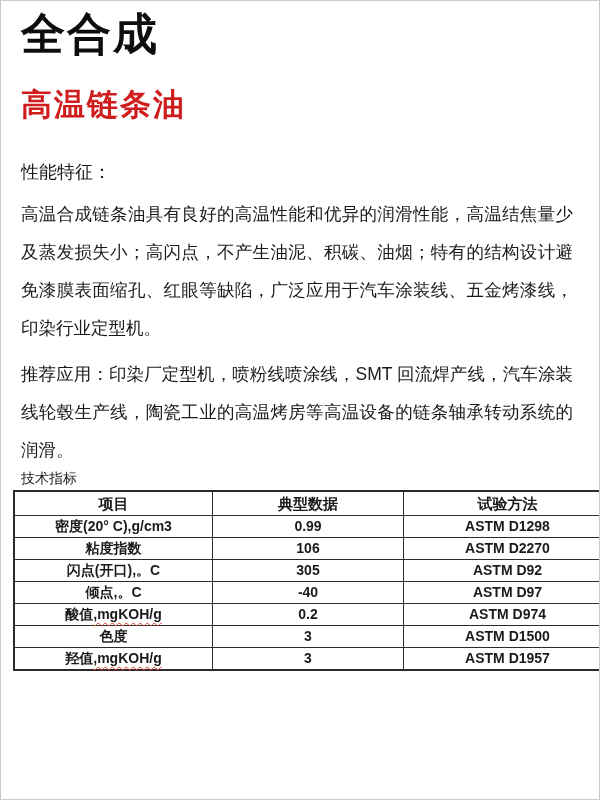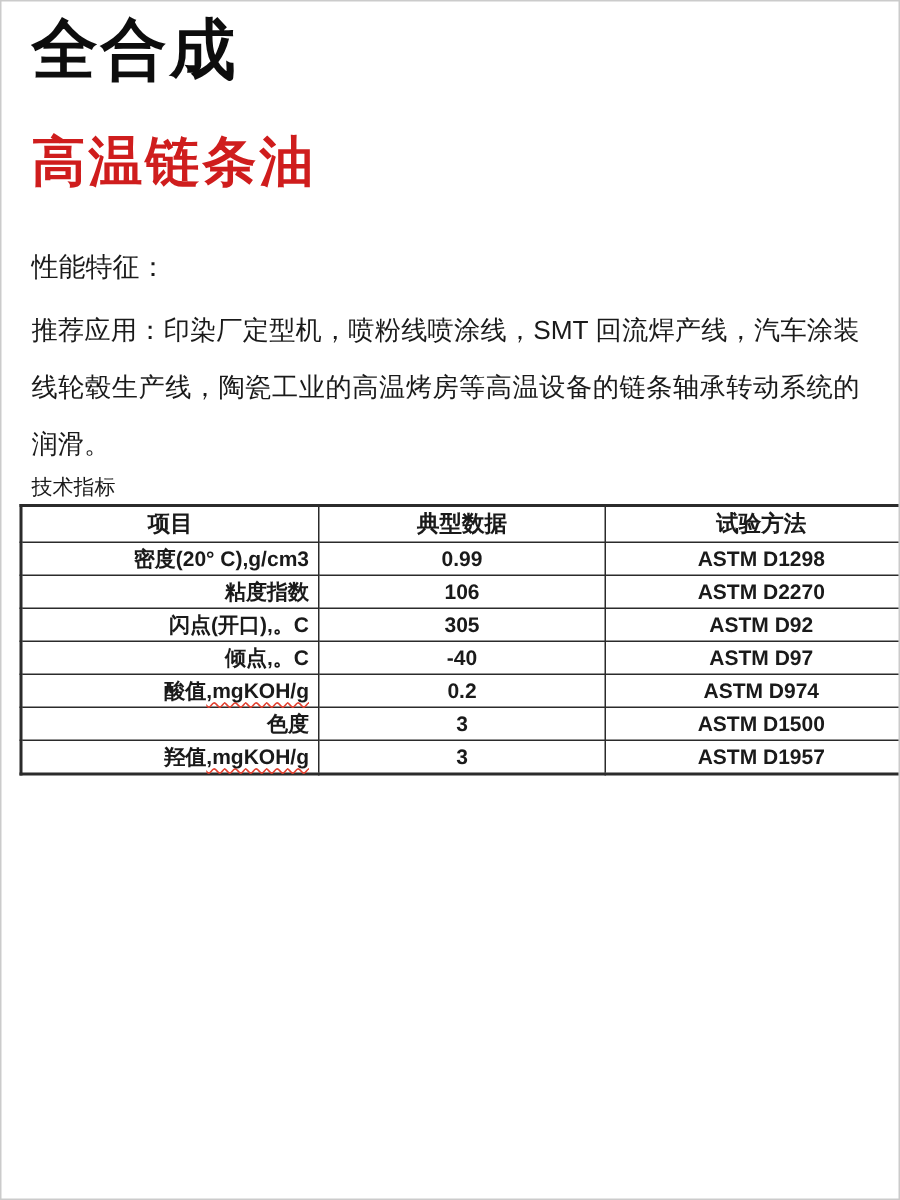--- a/index.html
+++ b/index.html
@@ -18,21 +18,21 @@
   }
   .title-black {
     font-size: 44px;
     font-weight: 800;
     letter-spacing: 2px;
     color: #0d0d0d;
     line-height: 1.12;
     margin-top: 4px;
   }
   .title-red {
-    font-size: 36px;
+    font-size: 31px;
     font-weight: 800;
     letter-spacing: 2px;
     color: var(--accent_red, #cf1d1d);
     line-height: 1.12;
     margin-top: 30px;
   }
   .section-heading {
     font-size: 18px;
     margin-top: 34px;
     line-height: 30px;
@@ -62,41 +62,42 @@
     padding: 1px 6px;
     line-height: 19px;
     vertical-align: middle;
   }
   .tech-table th {
     font-size: 15px;
     text-align: center;
     font-weight: 700;
     padding: 2px 6px;
   }
-  .c1 { text-align: right;  width: 185px; }
+  .c1 { text-align: center;  width: 185px; }
   .c2 { text-align: center; width: 178px; }
   .c3 { text-align: center; }
   .cell-line { min-height: 21px; line-height: 21px; }
   .sq {
     text-decoration: underline wavy var(--spellcheck_red, #e2402f);
     text-decoration-thickness: 1px;
     text-underline-offset: 3px;
     text-decoration-skip-ink: none;
   }
 </style>
 </head>
 <body>
 
 <div class="page">
 
   <div class="title-black">全合成</div>
   <div class="title-red">高温链条油</div>
 
   <div class="section-heading">性能特征：</div>
 
+  <p class="para">高温合成链条油具有良好的高温性能和优异的润滑性能，高温结焦量少及蒸发损失小；高闪点，不产生油泥、积碳、油烟；特有的结构设计避免漆膜表面缩孔、红眼等缺陷，广泛应用于汽车涂装线、五金烤漆线，印染行业定型机。</p>
 
   <p class="para">推荐应用：印染厂定型机，喷粉线喷涂线，SMT 回流焊产线，汽车涂装线轮毂生产线，陶瓷工业的高温烤房等高温设备的链条轴承转动系统的润滑。</p>
 
   <div class="table-label">技术指标</div>
 
   <table class="tech-table">
     <thead>
       <tr>
         <th class="c1">项目</th>
         <th class="c2">典型数据</th>

